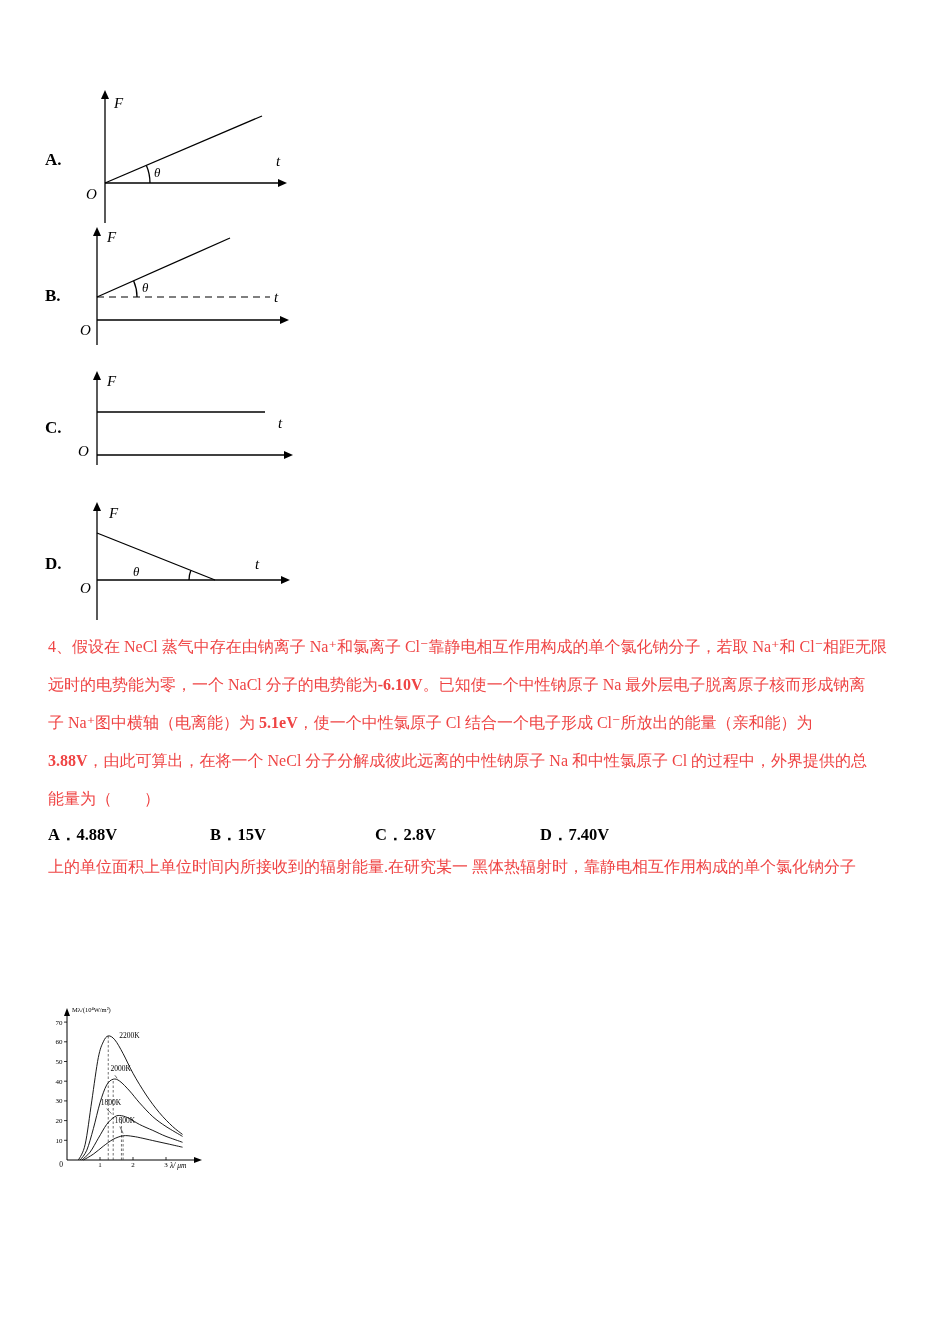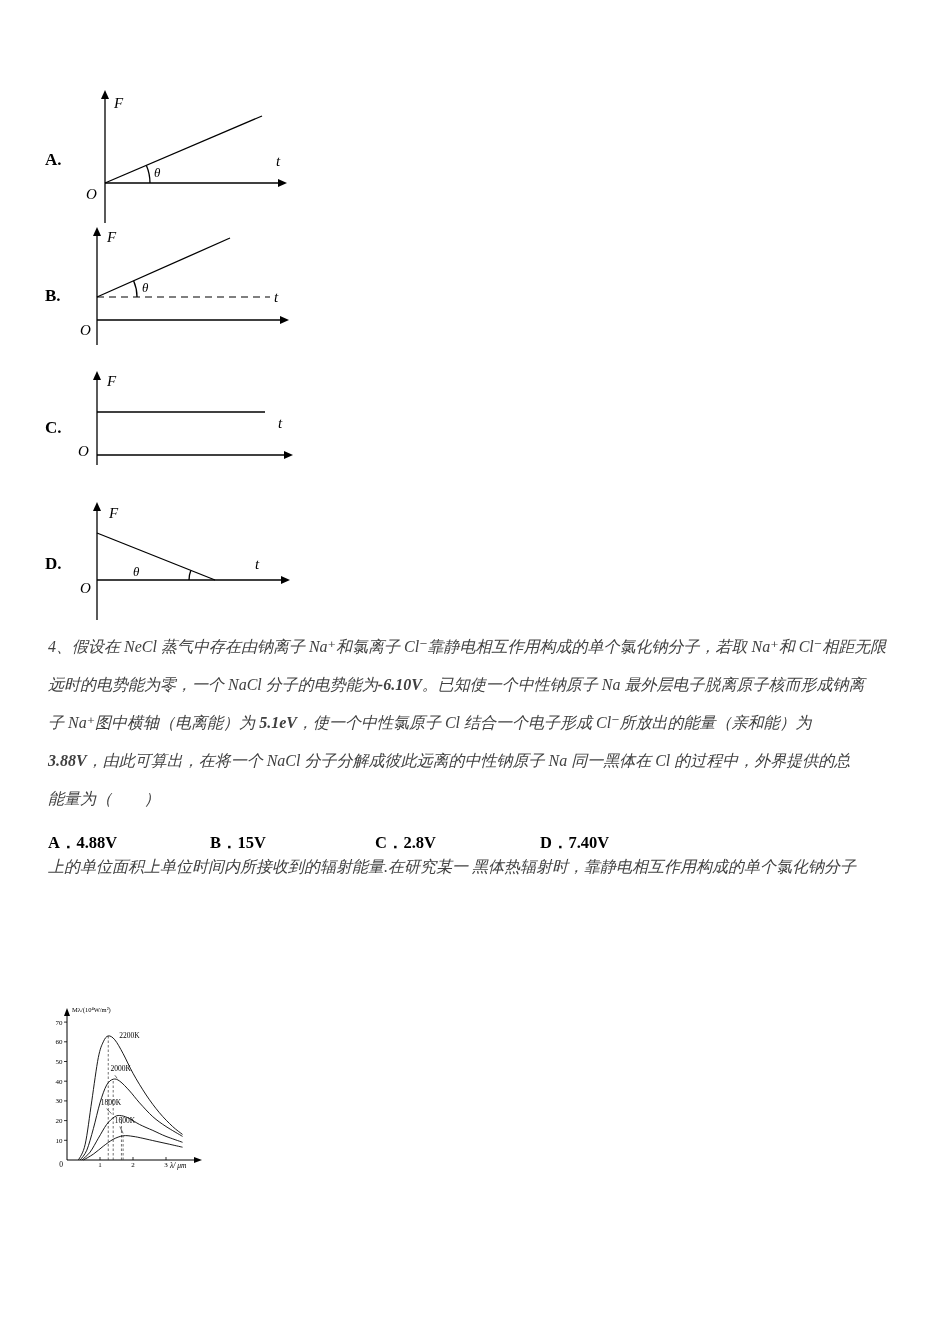--- a/index.html
+++ b/index.html
@@ -29,34 +29,33 @@
     font-style: italic;
     font-size: 15px;
     fill: #000;
   }
   .graph text.theta { font-size: 13px; }
   .qblock { position: absolute; left: 48px; width: 868px; }
   .tline {
     font-size: 16px;
     line-height: 38px;
     white-space: nowrap;
-    color: #404040;
-    font-style: italic;
+    color: #ef4444;
   }
   .q4opts {
     position: absolute;
     left: 48px;
     top: 812px;
     width: 870px;
     height: 38px;
     font-weight: 700;
     font-size: 16.5px;
     line-height: 38px;
   }
-  .q4opts span { position: absolute; top: 12px; white-space: nowrap; }
+  .q4opts span { position: absolute; top: 4px; white-space: nowrap; }
   .optA-line {
     position: absolute;
     left: 48px;
     top: 1198px;
     font-weight: 700;
     font-size: 16.5px;
     line-height: 38px;
     white-space: nowrap;
   }
   .chart-wrap { position: absolute; left: 48px; top: 1002px; }
@@ -123,21 +122,21 @@
     <text x="39" y="21">F</text>
     <text x="185" y="72">t</text>
     <text x="10" y="96">O</text>
     <text x="63" y="79" class="theta">θ</text>
   </svg>
 
   <div class="qblock" style="top:628px">
     <div class="tline"><span>4、假设在 NeCl 蒸气中存在由钠离子 Na⁺和氯离子 Cl⁻靠静电相互作用构成的单个氯化钠分子，若取 Na⁺和 Cl⁻相距无限</span></div>
     <div class="tline"><span>远时的电势能为零，一个 NaCl 分子的电势能为</span><span style="font-weight: 700;">-6.10V</span><span>。已知使一个中性钠原子 Na 最外层电子脱离原子核而形成钠离</span></div>
     <div class="tline"><span>子 Na⁺图中横轴（电离能）为 </span><span style="font-weight: 700;">5.1eV</span><span>，使一个中性氯原子 Cl 结合一个电子形成 Cl⁻所放出的能量（亲和能）为</span></div>
-    <div class="tline"><span style="font-weight: 700;">3.88V</span><span>，由此可算出，在将一个 NaCl 分子分解成彼此远离的中性钠原子 Na 同一黑体在 Cl 的过程中，外界提供的总</span></div>
+    <div class="tline"><span style="font-weight: 700;">3.88V</span><span>，由此可算出，在将一个 NeCl 分子分解成彼此远离的中性钠原子 Na 和中性氯原子 Cl 的过程中，外界提供的总</span></div>
     <div class="tline"><span>能量为（　　）</span></div>
   </div>
 
   <div class="q4opts">
     <span style="left:0">A．4.88V</span>
     <span style="left:162px">B．15V</span>
     <span style="left:327px">C．2.8V</span>
     <span style="left:492px">D．7.40V</span>
   </div>
 

